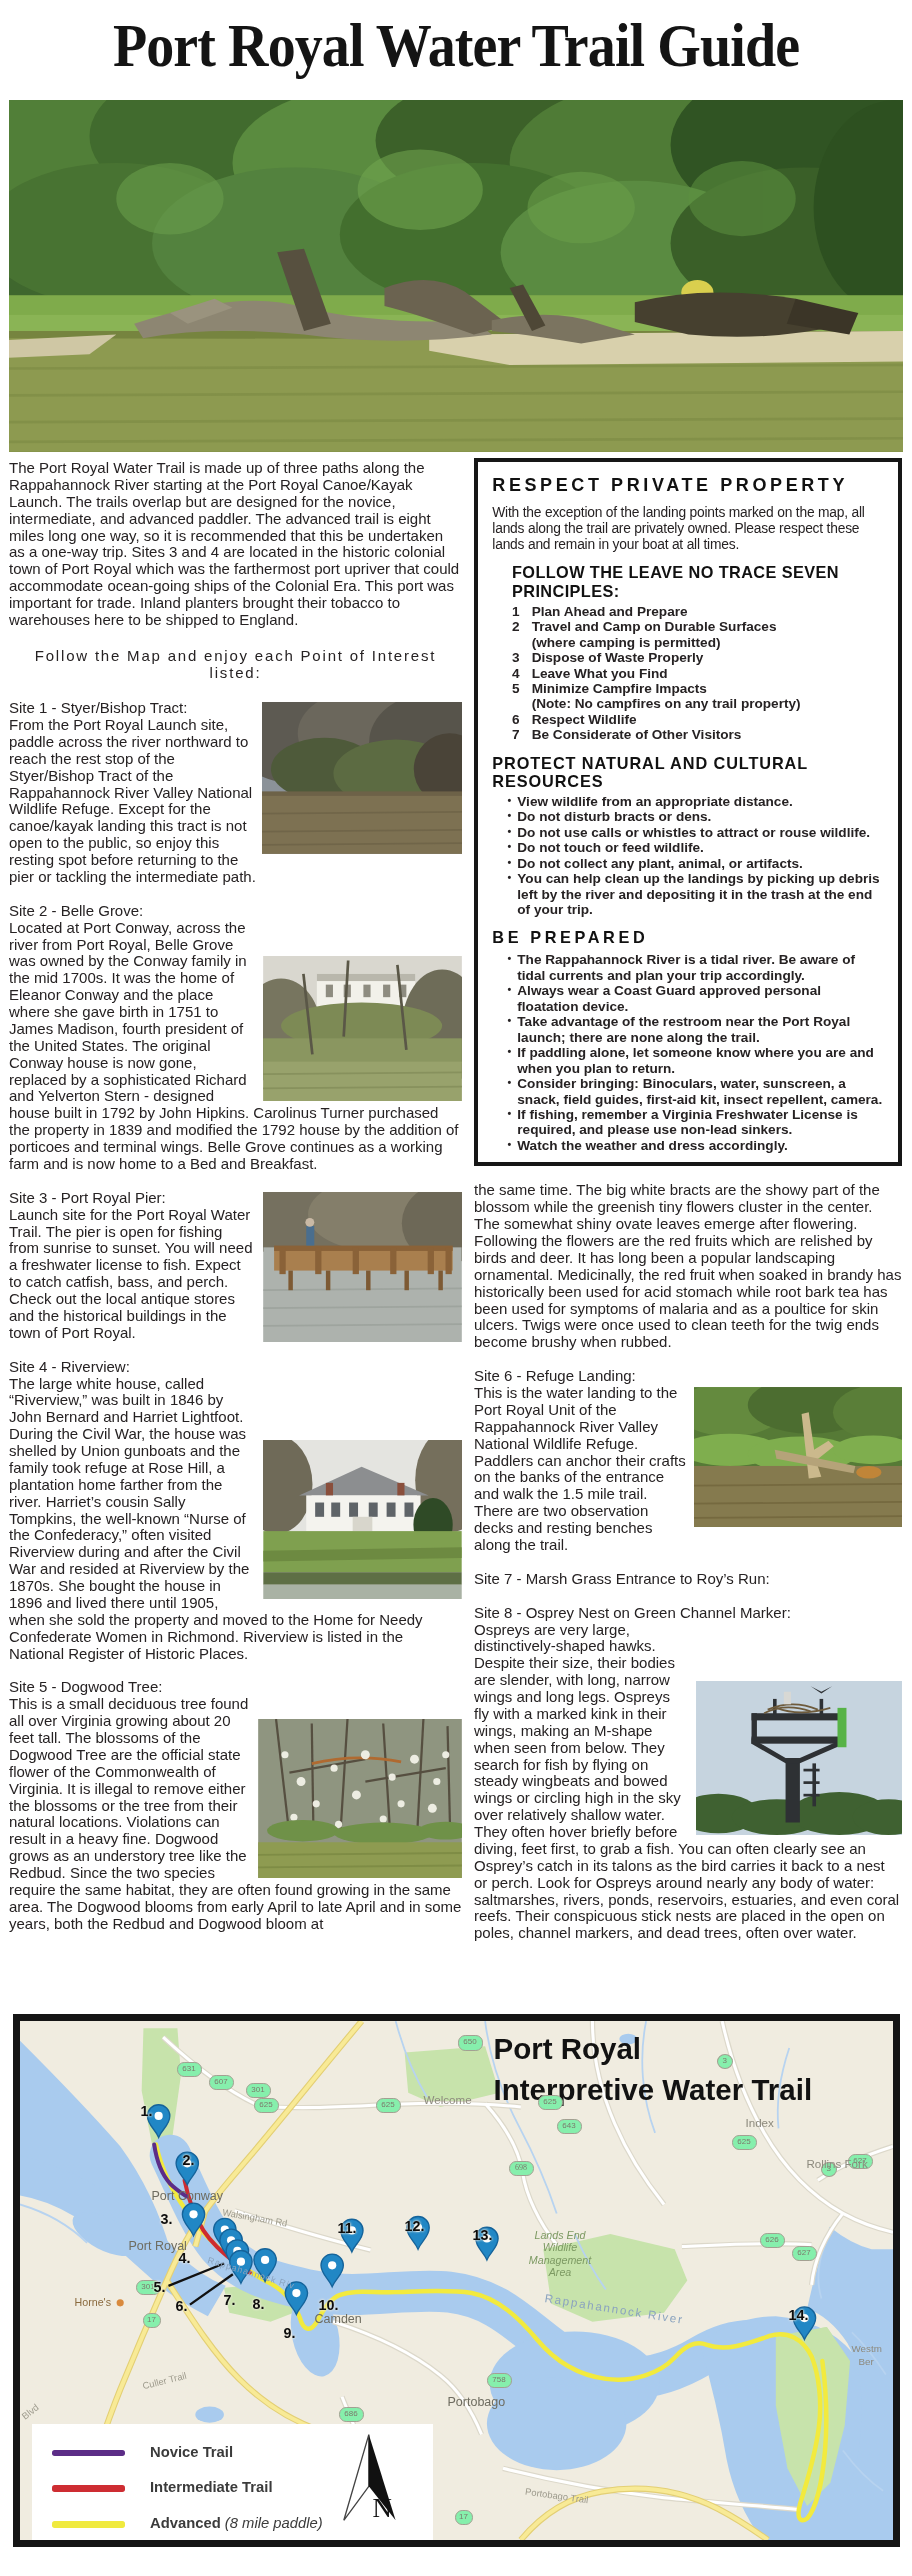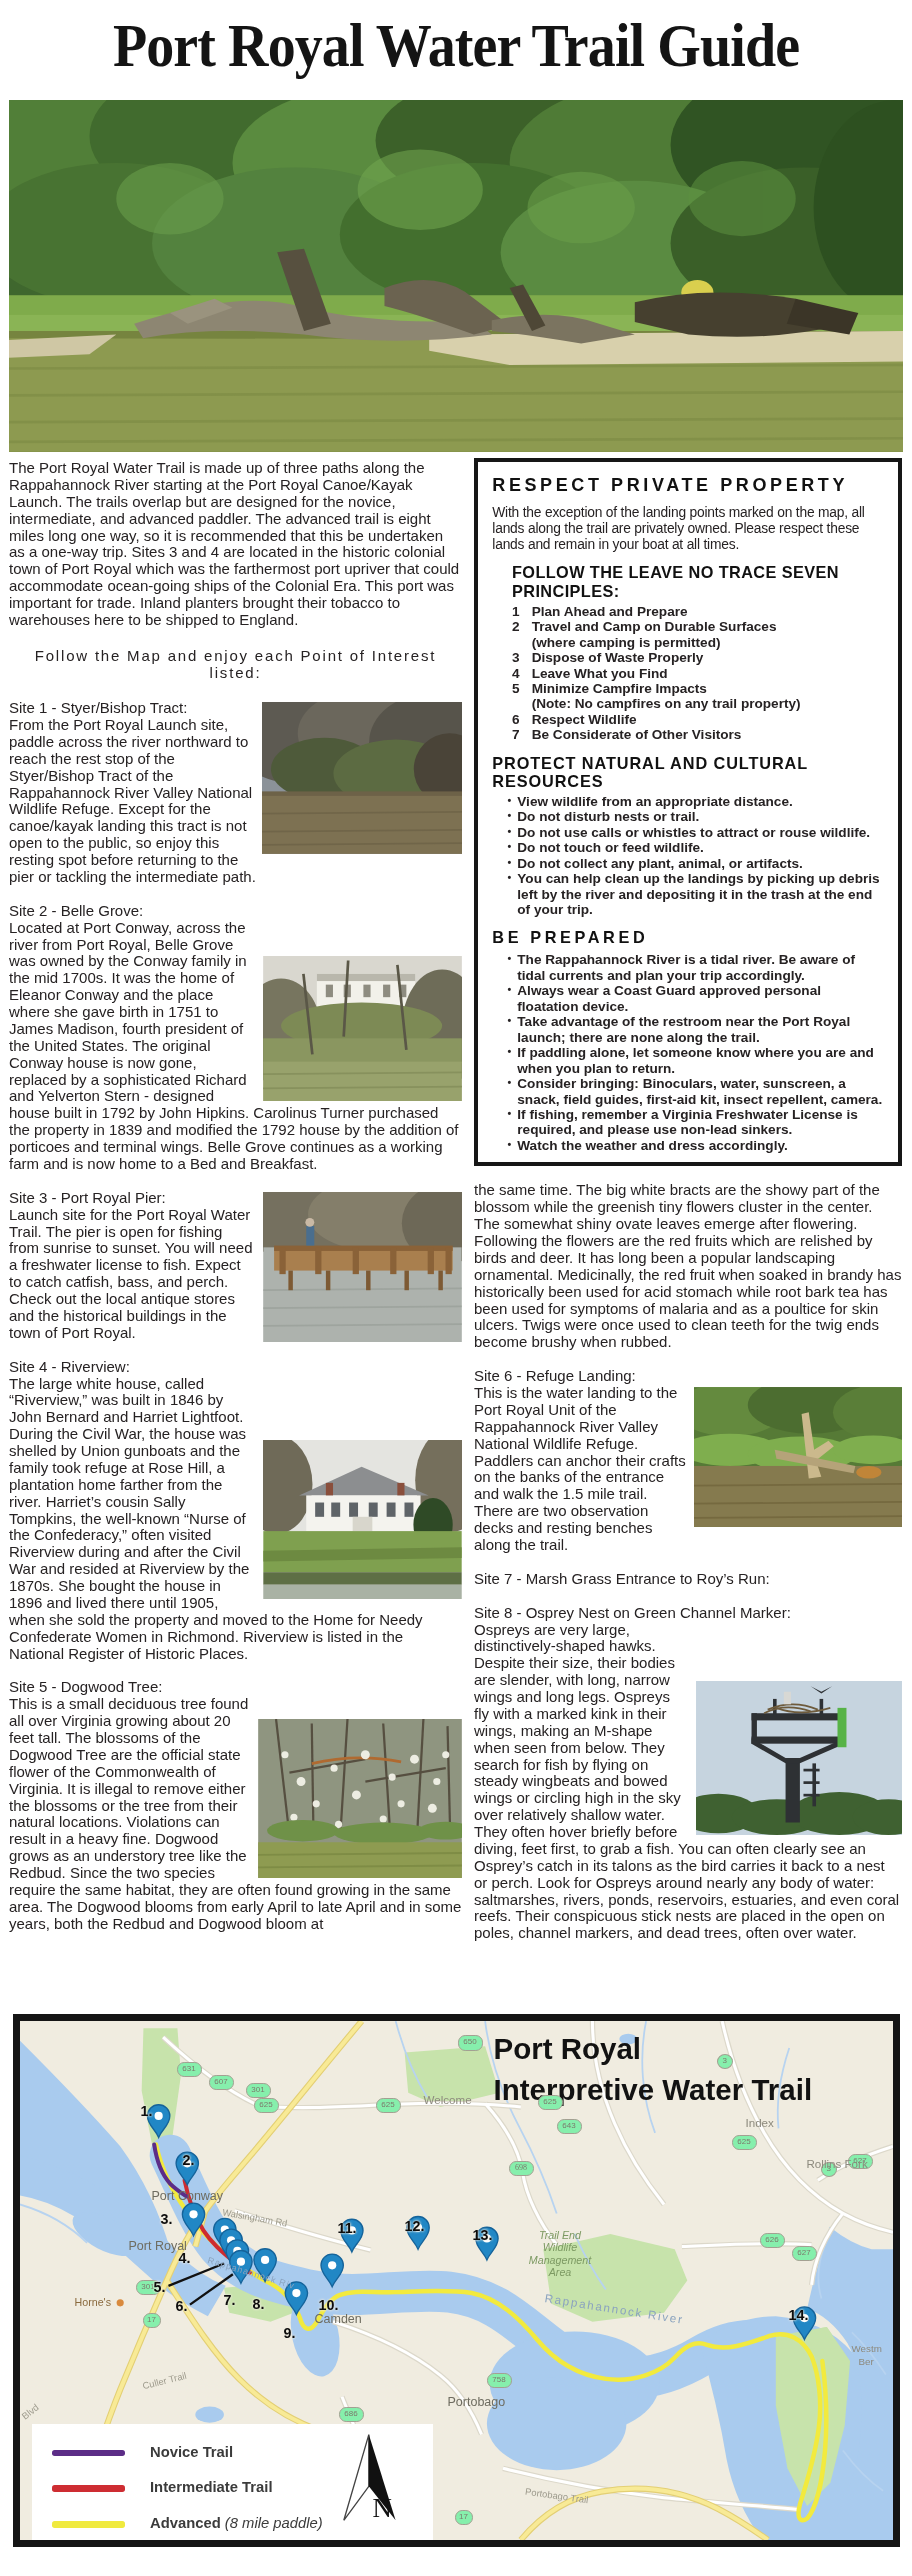--- a/index.html
+++ b/index.html
@@ -329,21 +329,21 @@
         <span class="num">7</span>
         <span>Be Considerate of Other Visitors</span>
       </div>
     <div class="h2b">PROTECT NATURAL AND CULTURAL RESOURCES</div>
     <div class="bu">
         <span class="dot">•</span>
         <span>View wildlife from an appropriate distance.</span>
       </div>
     <div class="bu">
         <span class="dot">•</span>
-        <span>Do not disturb nests or trail.</span>
+        <span>Do not disturb bracts or dens.</span>
       </div>
     <div class="bu">
         <span class="dot">•</span>
         <span>Do not use calls or whistles to attract or rouse wildlife.</span>
       </div>
     <div class="bu">
         <span class="dot">•</span>
         <span>Do not touch or feed wildlife.</span>
       </div>
     <div class="bu">
@@ -646,21 +646,21 @@
 
   <div class="lbl" style="left:404px;top:72px;">Welcome</div>
   <div class="lbl" style="left:726px;top:95px;">Index</div>
   <div class="lbl" style="left:787px;top:136px;">Rollins Fork</div>
   <div class="lbl town" style="left:132px;top:168px;">Port Conway</div>
   <div class="lbl tiny" style="left:202px;top:191px;transform:rotate(10deg);">Walsingham Rd</div>
   <div class="lbl town" style="left:109px;top:218px;">Port Royal</div>
   <div class="lbl" style="left:55px;top:275px;color:#8a6a3e;font-size:10.7px;">Horne's</div>
   <div class="lbl town" style="left:295px;top:291px;font-size:11.6px;">Camden</div>
   <div class="landsend">
-    <div>Trail End</div>
+    <div>Lands End</div>
       <div>Wildlife</div>
     <div>Management</div>
       <div>Area</div>
   </div>
   <div class="lbl town" style="left:428px;top:374px;font-size:11.6px;">Portobago</div>
   <div class="lbl tiny" style="left:505px;top:469px;transform:rotate(8deg);">Portobago Trail</div>
   <div class="lbl riverlbl" style="left:524px;top:281px;transform:rotate(9deg);">Rappahannock River</div>
   <div class="lbl riverlbl" style="left:186px;top:247px;transform:rotate(17deg);font-size:9px;letter-spacing:0.9px;">Rappahannock Riv</div>
   <div class="lbl tiny" style="left:1.8px;top:385px;transform:rotate(-38deg);">Blvd</div>
   <div class="lbl tiny" style="left:122px;top:354px;transform:rotate(-14deg);font-size:8px;">Culler Trail</div>

